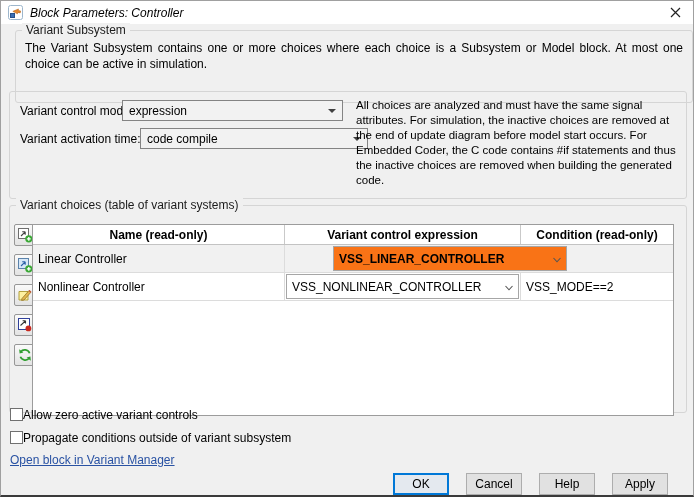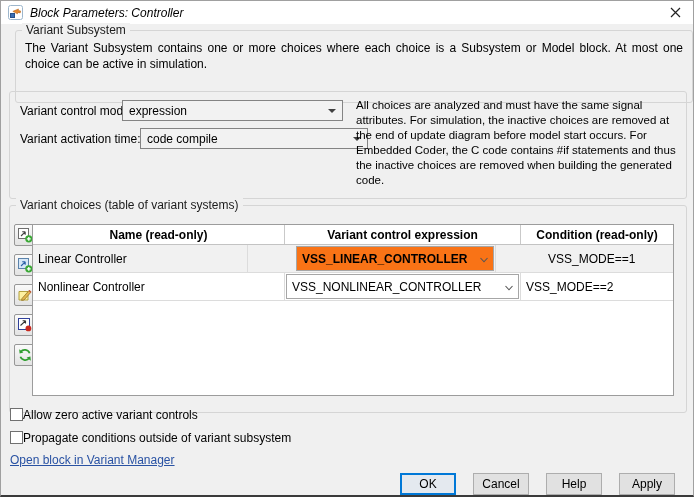--- a/index.html
+++ b/index.html
@@ -82,21 +82,21 @@
   #group-choices { left:8px; top:204px; width:678px; height:208px; }
   .tool-btn {
     position:absolute; left:4px; width:22px; height:22px;
     box-sizing:border-box;
     background:linear-gradient(#fafafa,#e3e3e3);
     border:1px solid #979797; border-radius:2px;
     display:flex; align-items:center; justify-content:center;
     cursor:default;
   }
   .vtable {
-    position:absolute; left:22px; top:18px; width:642px; height:172px;
+    position:absolute; left:22px; top:18px; width:642px; height:192px;
     box-sizing:border-box;
     background:#fff;
     border:1px solid #9c9c9c;
     font-size:12px;
   }
   .thead { display:flex; height:19px; border-bottom:1px solid #c3c3c3; }
   .th {
     display:flex; align-items:center; justify-content:center;
     font-weight:bold; box-sizing:border-box;
     border-right:1px solid #c9c9c9;
@@ -141,21 +141,21 @@
     background:#fff; border:1px solid #707070;
     flex:0 0 auto;
   }
   .vm-link {
     position:absolute; left:9px; top:452px;
     font-size:12px; color:#2952a3; text-decoration:underline;
     cursor:pointer; white-space:nowrap;
   }
   
   .btn-row {
-    position:absolute; right:18px; top:472px;
+    position:absolute; right:25px; top:472px;
     display:flex; gap:17px;
   }
   .btn {
     width:56px; height:22px; box-sizing:border-box;
     background:#e1e1e1; border:1px solid #adadad;
     font-size:12px; color:#000;
     display:flex; align-items:center; justify-content:center;
     cursor:default;
   }
   .btn-ok { border-color:#0078d7; box-shadow:inset 0 0 0 1px #0078d7; background:#e4e9ef; }
@@ -250,21 +250,20 @@
       <div class="trow row-stripe">
         <div class="td td-text col-name">Linear Controller</div>
         <div class="td td-expr col-expr">
           <div class="cell-combo">
             <span>VSS_LINEAR_CONTROLLER</span>
             <svg width="10" height="10" viewBox="0 0 10 10">
               <polyline points="1.5,3 5,6.8 8.5,3" fill="none" stroke="#555" stroke-width="1.1"></polyline>
             </svg>
           </div>
         </div>
-        <div class="td td-text col-cond">VSS_MODE==1</div>
       </div>
 
       <div class="trow">
         <div class="td td-text col-name">Nonlinear Controller</div>
         <div class="td td-expr col-expr">
           <div class="cell-combo">
             <span>VSS_NONLINEAR_CONTROLLER</span>
             <svg width="10" height="10" viewBox="0 0 10 10">
               <polyline points="1.5,3 5,6.8 8.5,3" fill="none" stroke="#555" stroke-width="1.1"></polyline>
             </svg>

